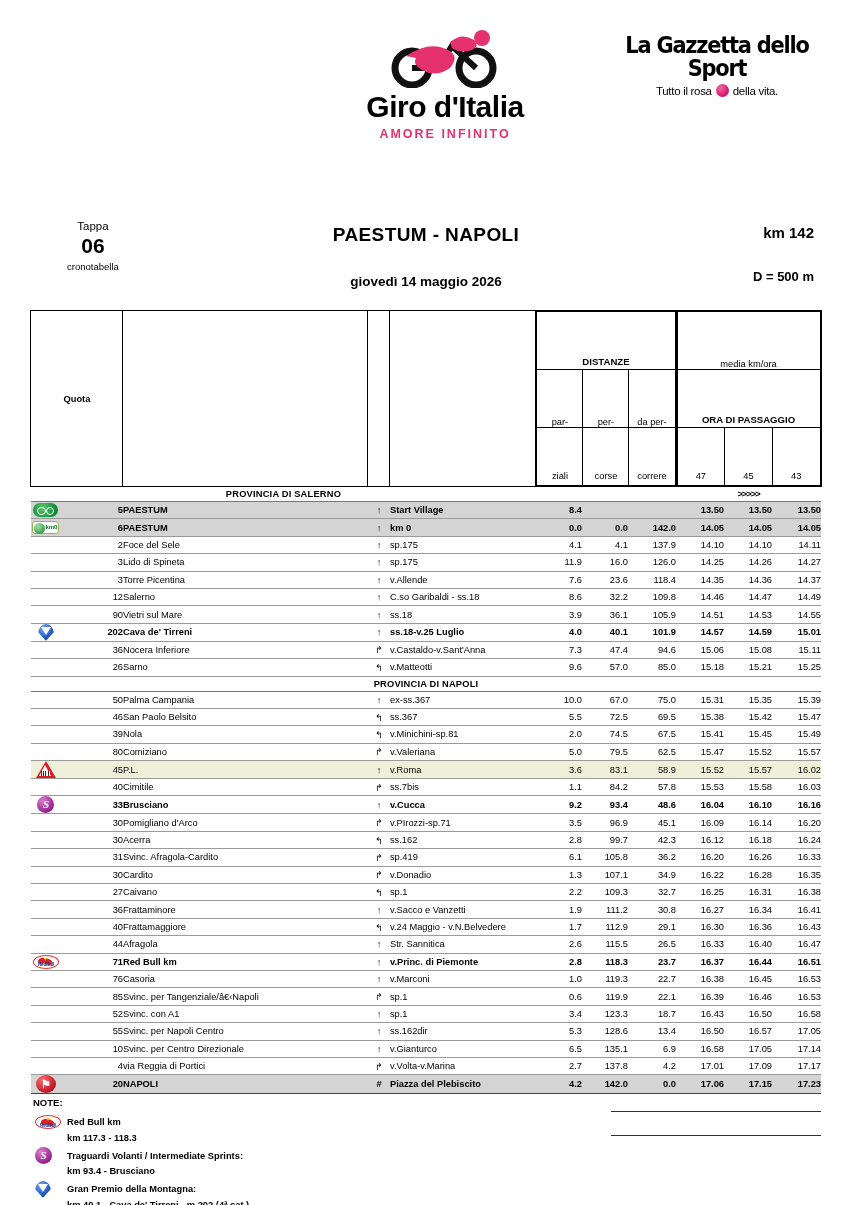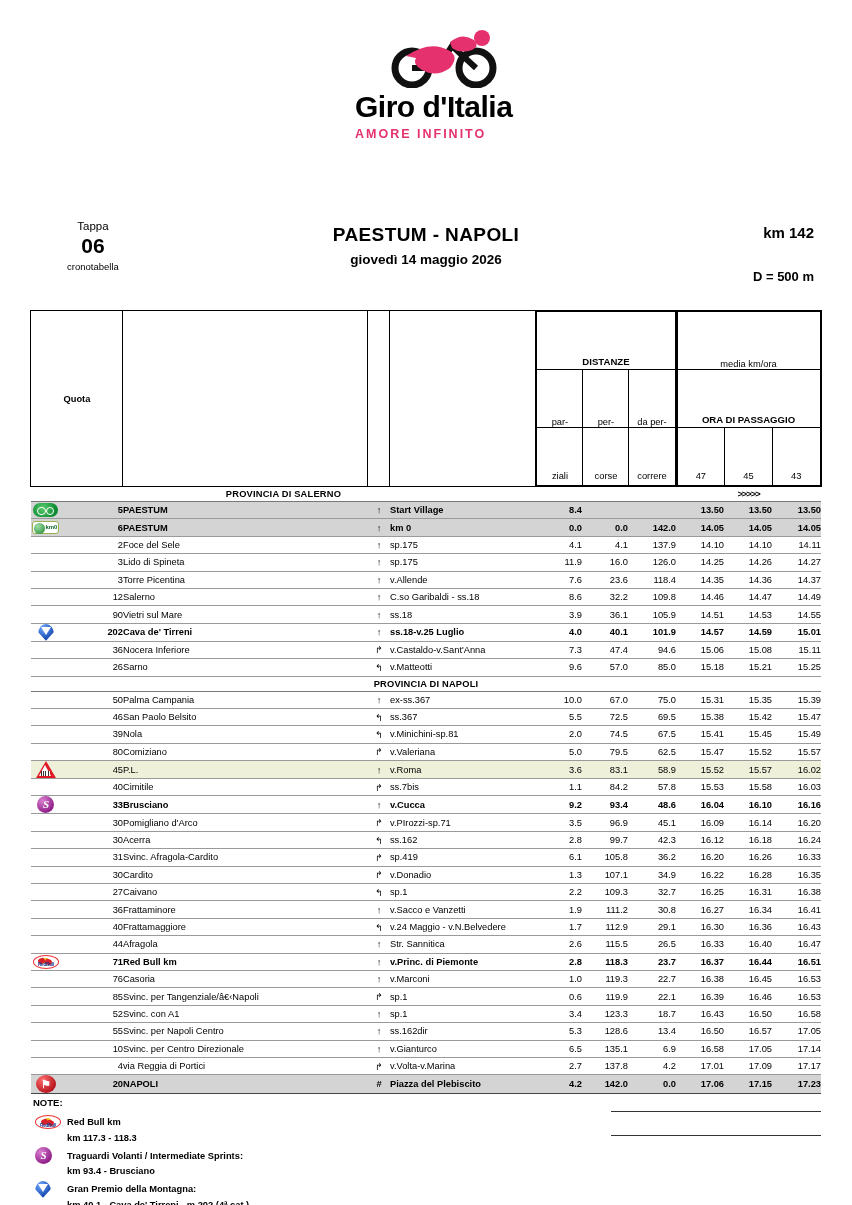--- a/index.html
+++ b/index.html
@@ -9,21 +9,21 @@
     background: #ffffff;
     font-family: "Liberation Sans", sans-serif;
     color: #000;
     position: relative;
     overflow: hidden;
   }
 
   
   .logos { position:relative; height: 175px; }
 
-  .giro-logo { position:absolute; left:355px; top:26px; width:180px; text-align:left; }
+  .giro-logo { position:absolute; left:355px; top:26px; width:180px; text-align:center; }
   .giro-bike { width:118px; height:62px; margin:0 auto; position:relative; }
   .giro-word { font-size:30px; font-weight:bold; letter-spacing:-0.5px; line-height:1; margin-top:4px;
                font-family:"Liberation Sans", sans-serif; }
   .giro-sub { font-size:12.5px; font-weight:bold; color:#e5326e; letter-spacing:2.0px; margin-top:5px; }
 
   .gazzetta { position:absolute; right:20px; top:34px; text-align:center; width:230px; }
   .gaz-title { font-size:22.5px; font-weight:bold; letter-spacing:-1.3px; line-height:1;
                font-family:"DejaVu Sans", sans-serif; transform:scaleX(0.93); }
   .gaz-sub { font-size:11.5px; margin-top:5px; letter-spacing:-0.3px; display:flex;
              align-items:center; justify-content:center; gap:4px; }
@@ -32,21 +32,21 @@
 
   
   .stage-head { position:relative; height:80px; margin-top:45px; }
   .tappa { position:absolute; left:38px; top:0; width:110px; text-align:center; }
   .tappa-l1 { font-size:11.5px; }
   .tappa-n  { font-size:21px; font-weight:bold; margin-top:2px; }
   .tappa-l2 { font-size:9.5px; margin-top:3px; }
 
   .route { position:absolute; left:0; right:0; top:4px; text-align:center; }
   .route-title { font-size:19px; font-weight:bold; letter-spacing:0.4px; }
-  .route-date  { font-size:13.5px; font-weight:bold; margin-top:6px; }
+  .route-date  { font-size:13.5px; font-weight:bold; margin-top:28px; }
 
   .kmbox { position:absolute; right:38px; top:4px; text-align:right; }
   .km-tot { font-size:15px; font-weight:bold; }
   .km-d   { font-size:13px; font-weight:bold; margin-top:28px; }
 
   
   table.ct { border-collapse:collapse; width:790px; margin:10px auto 0 auto; table-layout:fixed; }
   table.ct td, table.ct th { padding:0; font-size:9.3px; }
 
   
@@ -173,20 +173,28 @@
         <path d="M26 42 L52 42 L66 20 L90 42" fill="none" stroke="#111" stroke-width="6"></path>
         <path d="M20 30 Q44 14 62 24 Q74 30 64 42 Q50 52 36 44 Q26 38 30 32" fill="#e5326e"></path>
         <path d="M64 16 Q76 6 88 14 Q94 20 86 24 Q74 28 66 22 Z" fill="#e5326e"></path>
         <circle cx="96" cy="12" r="8" fill="#e5326e"></circle>
       </svg>
     </div>
     <div class="giro-word">Giro d'Italia</div>
     <div class="giro-sub">AMORE INFINITO</div>
   </div>
 
+  <div class="gazzetta">
+    <div class="gaz-title">La Gazzetta dello Sport</div>
+    <div class="gaz-sub">
+      <span>Tutto il rosa</span>
+      <span class="gaz-ball"></span>
+      <span>della vita.</span>
+    </div>
+  </div>
 </div>
 
 <div class="stage-head">
   <div class="tappa">
     <div class="tappa-l1">Tappa</div>
     <div class="tappa-n">06</div>
     <div class="tappa-l2">cronotabella</div>
   </div>
   <div class="route">
     <div class="route-title">PAESTUM - NAPOLI</div>

